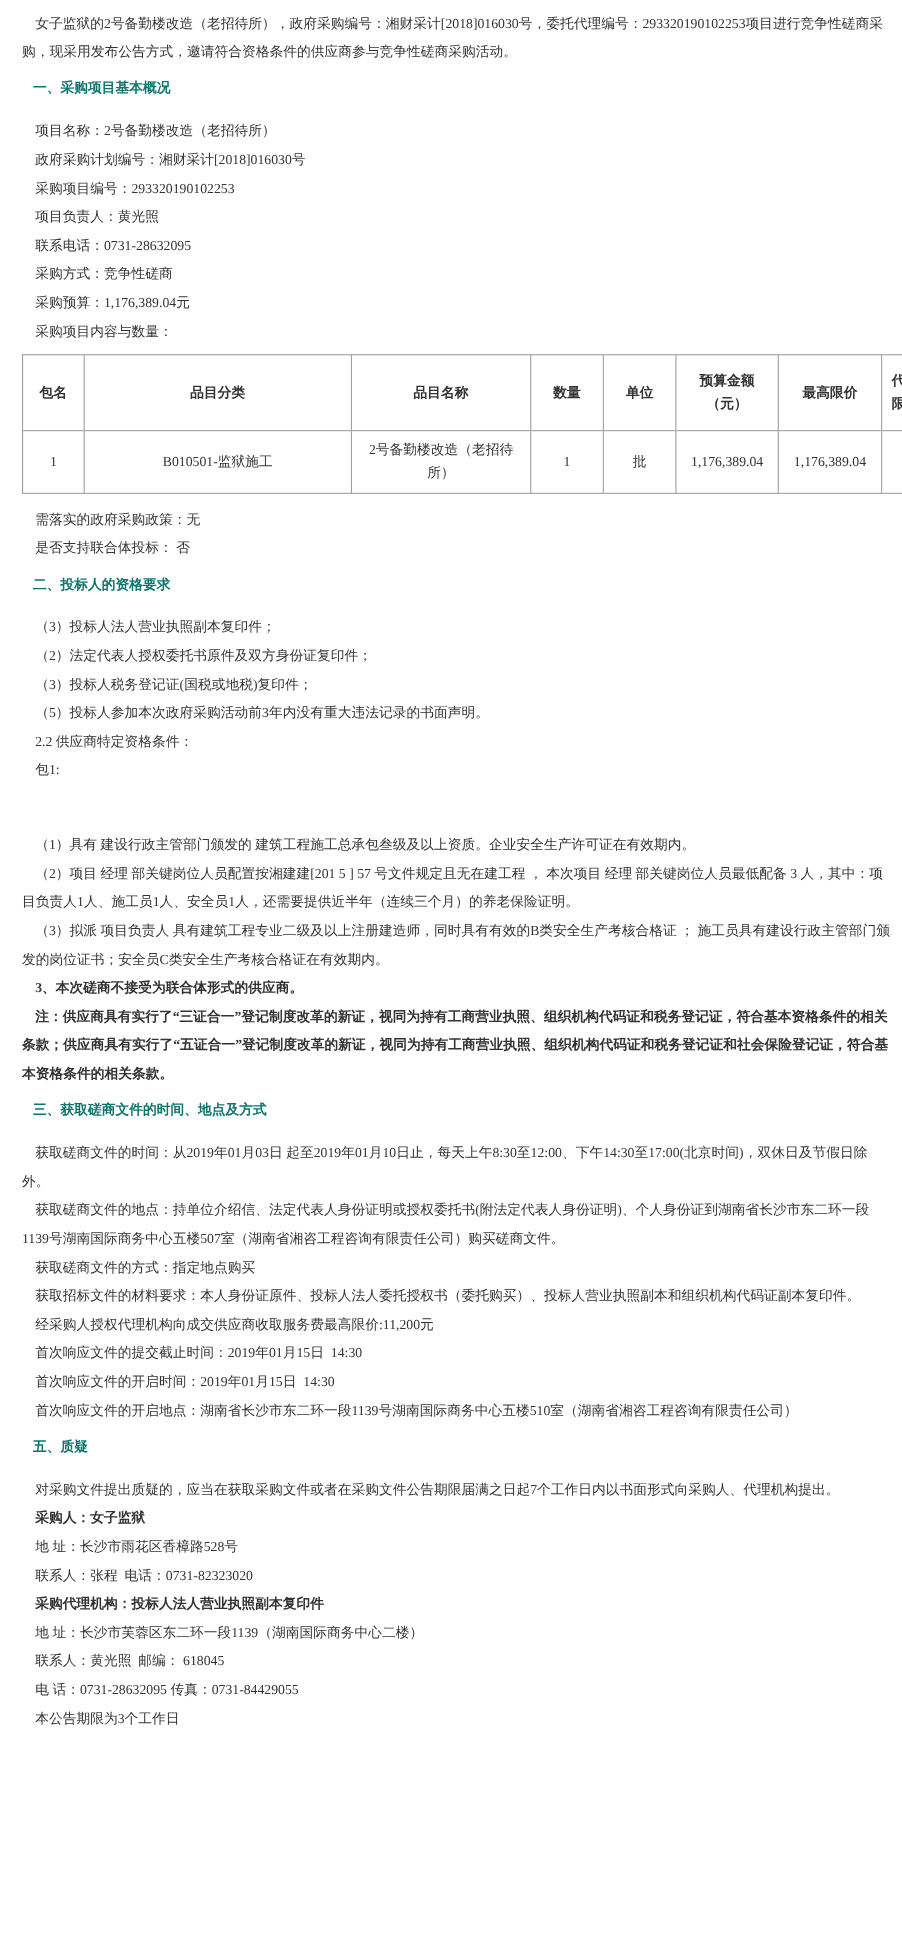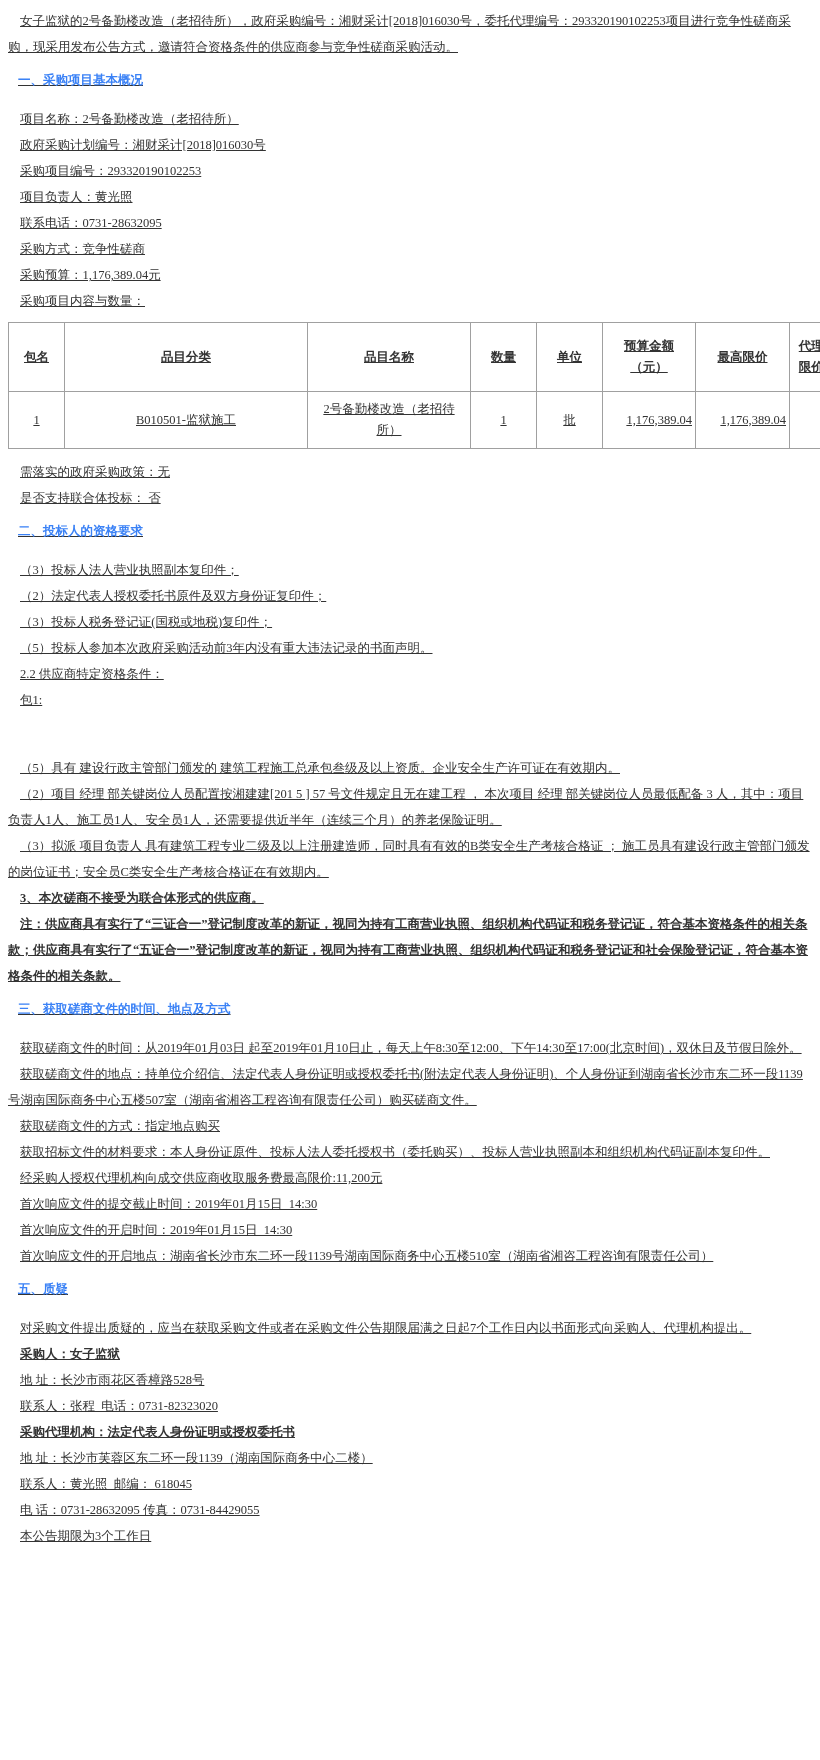--- a/index.html
+++ b/index.html
@@ -10,37 +10,36 @@
   html,body{margin:0;padding:0;}
   body{
     width:820px;
     min-height:1760px;
     background:var(--bg);
     color:var(--text);
     font-family:"Liberation Serif","DejaVu Serif",serif;
     font-size:12.5px;
   }
   .doc{
-    padding:8px 8px 30px 8px;
+    padding:8px 8px 30px 20px;
     box-sizing:border-box;
-    text-decoration:underline;
   }
   p.line{
     margin:0;
     line-height:26px;
     text-indent:12px;
     white-space:pre-wrap;
   }
   h3.heading{
     margin:7px 0 13px 0;
     padding-left:10px;
     font-size:12.5px;
     line-height:26px;
     font-weight:bold;
-    color:#3b82f6;
+    color:#0f766e;
   }
   .bold{font-weight:bold;}
   .gap{margin-top:13px;}
   .gap2{margin-top:26px;}
   .spacer{height:42px;}
   table.items{
     border-collapse:collapse;
     table-layout:fixed;
     width:806px;
     margin:8px 0 10px 0;
@@ -49,21 +48,21 @@
     border:1px solid var(--border);
     text-align:center;
     vertical-align:middle;
     padding:6px 3px;
     line-height:21px;
     font-size:12.5px;
     word-break:break-all;
   }
   table.items th{font-weight:bold;height:56px;}
   table.items td{height:44px;}
-  table.items td.num{text-align:right;padding-right:3px;}
+  table.items td.num{padding-right:3px;}
   .c0{width:49px}.c1{width:236px}.c2{width:156px}.c3{width:59px}
   .c4{width:59px}.c5{width:86px}.c6{width:87px}.c7{width:74px}
 </style>
 </head>
 <body>
 
 <div class="doc">
   <div id="doc-body">
       <p class="line">女子监狱的2号备勤楼改造（老招待所），政府采购编号：湘财采计[2018]016030号，委托代理编号：293320190102253项目进行竞争性磋商采购，现采用发布公告方式，邀请符合资格条件的供应商参与竞争性磋商采购活动。</p>
       <h3 class="heading">一、采购项目基本概况</h3>
@@ -104,38 +103,38 @@
       <p class="line">需落实的政府采购政策：无</p>
       <p class="line">是否支持联合体投标： 否</p>
       <h3 class="heading">二、投标人的资格要求</h3>
       <p class="line">（3）投标人法人营业执照副本复印件；</p>
       <p class="line">（2）法定代表人授权委托书原件及双方身份证复印件；</p>
       <p class="line">（3）投标人税务登记证(国税或地税)复印件；</p>
       <p class="line">（5）投标人参加本次政府采购活动前3年内没有重大违法记录的书面声明。</p>
       <p class="line">2.2 供应商特定资格条件：</p>
       <p class="line">包1:</p>
       <div class="spacer"></div>
-      <p class="line">（5）具有 建设行政主管部门颁发的 建筑工程施工总承包叁级及以上资质。企业安全生产许可证在有效期内。</p>
+      <p class="line">（1）具有 建设行政主管部门颁发的 建筑工程施工总承包叁级及以上资质。企业安全生产许可证在有效期内。</p>
       <p class="line gap">（2）项目 经理 部关键岗位人员配置按湘建建[201 5 ] 57 号文件规定且无在建工程 ， 本次项目 经理 部关键岗位人员最低配备 3 人，其中：项目负责人1人、施工员1人、安全员1人，还需要提供近半年（连续三个月）的养老保险证明。</p>
       <p class="line gap">（3）拟派 项目负责人 具有建筑工程专业二级及以上注册建造师，同时具有有效的B类安全生产考核合格证 ； 施工员具有建设行政主管部门颁发的岗位证书；安全员C类安全生产考核合格证在有效期内。</p>
       <p class="line bold gap">3、本次磋商不接受为联合体形式的供应商。</p>
       <p class="line bold gap">注：供应商具有实行了“三证合一”登记制度改革的新证，视同为持有工商营业执照、组织机构代码证和税务登记证，符合基本资格条件的相关条款；供应商具有实行了“五证合一”登记制度改革的新证，视同为持有工商营业执照、组织机构代码证和税务登记证和社会保险登记证，符合基本资格条件的相关条款。</p>
       <h3 class="heading">三、获取磋商文件的时间、地点及方式</h3>
       <p class="line gap">获取磋商文件的时间：从2019年01月03日 起至2019年01月10日止，每天上午8:30至12:00、下午14:30至17:00(北京时间)，双休日及节假日除外。</p>
       <p class="line">获取磋商文件的地点：持单位介绍信、法定代表人身份证明或授权委托书(附法定代表人身份证明)、个人身份证到湖南省长沙市东二环一段1139号湖南国际商务中心五楼507室（湖南省湘咨工程咨询有限责任公司）购买磋商文件。</p>
       <p class="line">获取磋商文件的方式：指定地点购买</p>
       <p class="line">获取招标文件的材料要求：本人身份证原件、投标人法人委托授权书（委托购买）、投标人营业执照副本和组织机构代码证副本复印件。</p>
       <p class="line">经采购人授权代理机构向成交供应商收取服务费最高限价:11,200元</p>
       <p class="line gap">首次响应文件的提交截止时间：2019年01月15日  14:30</p>
       <p class="line">首次响应文件的开启时间：2019年01月15日  14:30</p>
       <p class="line">首次响应文件的开启地点：湖南省长沙市东二环一段1139号湖南国际商务中心五楼510室（湖南省湘咨工程咨询有限责任公司）</p>
       <h3 class="heading">五、质疑</h3>
       <p class="line gap">对采购文件提出质疑的，应当在获取采购文件或者在采购文件公告期限届满之日起7个工作日内以书面形式向采购人、代理机构提出。</p>
       <p class="line bold">采购人：女子监狱</p>
       <p class="line gap">地 址：长沙市雨花区香樟路528号</p>
       <p class="line">联系人：张程  电话：0731-82323020</p>
-      <p class="line bold">采购代理机构：法定代表人身份证明或授权委托书</p>
+      <p class="line bold">采购代理机构：投标人法人营业执照副本复印件</p>
       <p class="line gap">地 址：长沙市芙蓉区东二环一段1139（湖南国际商务中心二楼）</p>
       <p class="line">联系人：黄光照  邮编： 618045</p>
       <p class="line">电 话：0731-28632095 传真：0731-84429055</p>
       <p class="line gap2">本公告期限为3个工作日</p>
     </div>
 </div>
 
 </body></html>

